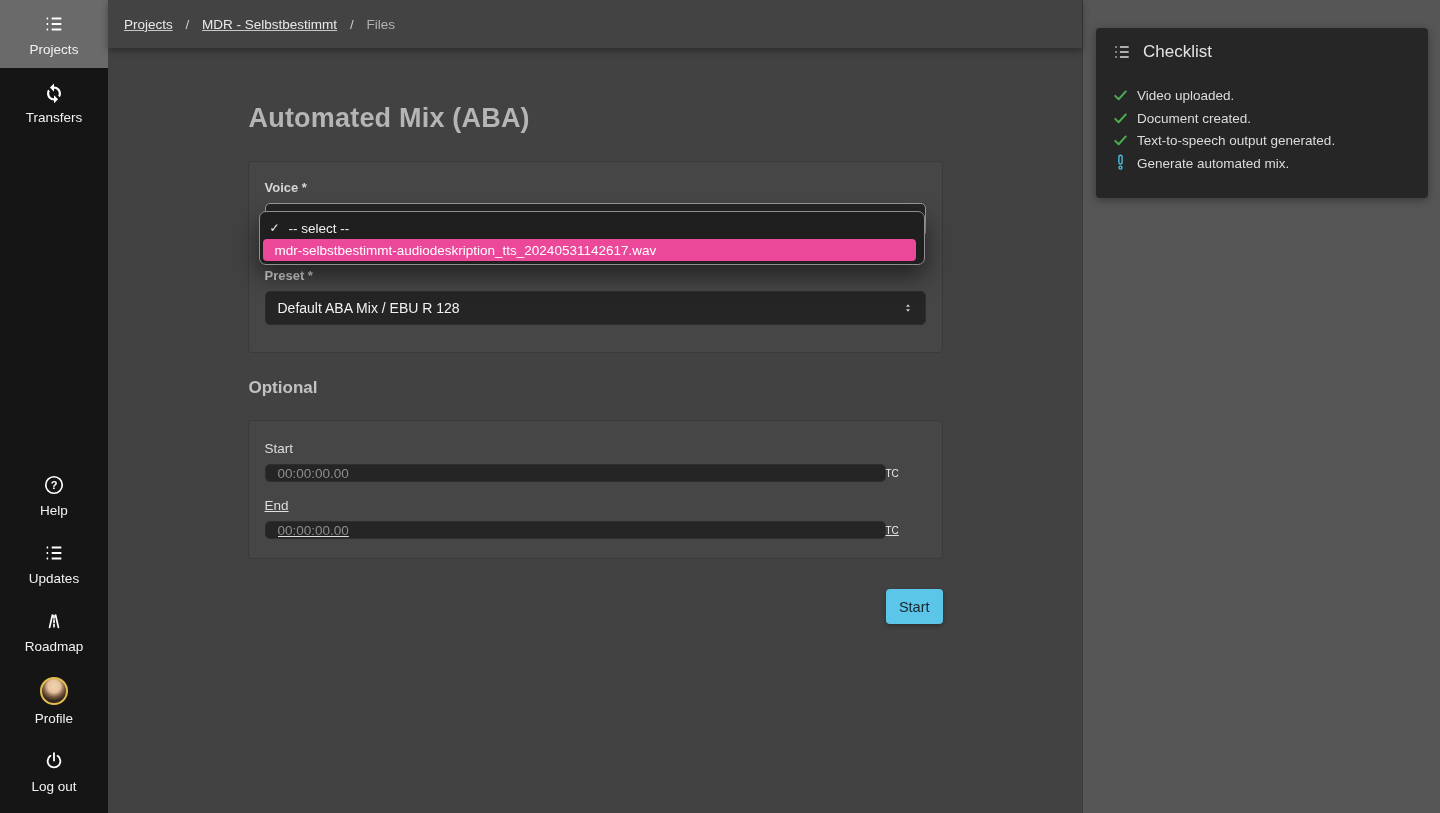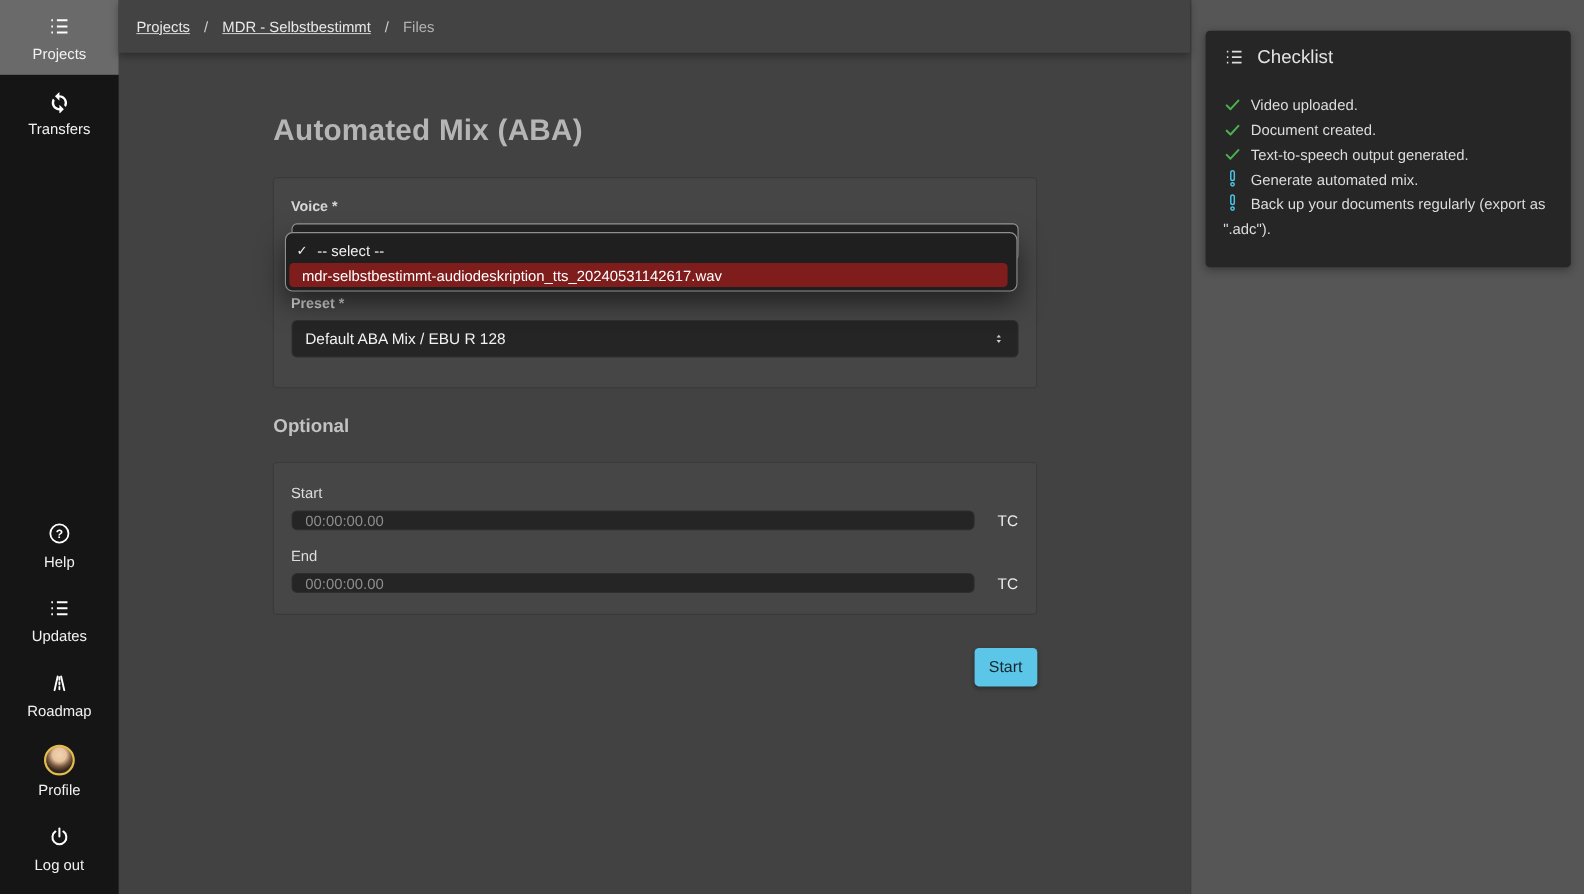--- a/index.html
+++ b/index.html
@@ -42,31 +42,31 @@
   .select .updown { position:absolute; right:10px; top:50%; transform:translateY(-50%); }
 
   
   .voice-group { position:relative; }
   .popup { position:absolute; left:-6px; top:31px; width:666px; height:54px; background:#1f1f1f;
            border:1px solid #8f8f8f; border-radius:7px; z-index:30; padding:5px 8px 5px 3px;
            box-shadow:0 10px 24px rgba(0,0,0,0.55); }
   .popup-row { height:22px; display:flex; align-items:center; font-size:13.5px; color:#f0f0f0;
                border-radius:4px; padding-left:7px; cursor:pointer; white-space:nowrap; }
   .popup-row .chk { width:14px; margin-right:5px; font-size:12px; color:#f0f0f0; }
-  .popup-row.selected { background:#7f1d1d; color:#ffffff; padding-left:12px; }
+  .popup-row.selected { background:#ec4899; color:#ffffff; padding-left:12px; }
 
   .section-title { font-size:17px; font-weight:bold; color:#c2c2c2; margin:25px 0 22px 1px; }
   .opt-card { padding:20px 16px 19px; }
   .opt-group { margin-bottom:16px; }
-  .opt-group:last-child { margin-bottom:0; }
+  .opt-group:last-child { margin-bottom:0;text-decoration:underline; }
   .tc-row { display:flex; align-items:center; }
   .tc-input { flex:1; height:18px; background:#252525; border:1px solid #2e2e2e; border-radius:5px;
               color:#f2f2f2; font-size:13.5px; padding:0 12px; font-family:"Liberation Sans",sans-serif; outline:none; }
   .tc-input::placeholder { color:#8d8d8d; opacity:1; }
-  .tc-suffix { width:40px; text-align:right; font-size:14px; color:#ececec; }
+  .tc-suffix { width:40px; text-align:left; font-size:10px; color:#ececec; }
 
   .actions { display:flex; justify-content:flex-end; margin-top:30px; }
   .btn-start { background:#5bc6e8; color:#16262e; border:none; border-radius:4px; height:35px; padding:0 13px;
                font-size:14.5px; font-family:"Liberation Sans",sans-serif; cursor:pointer; box-shadow:0 2px 4px rgba(0,0,0,.3); }
 
   
   .rightpanel { width:358px; min-width:358px; background:#565656; border-left:1px solid #3a3a3a; position:relative; }
   .checklist-card { position:absolute; top:28px; left:13px; width:332px; background:#262626; border-radius:4px;
                     padding:14px 16px 23px; box-shadow:0 2px 8px rgba(0,0,0,0.35); }
   .checklist-header { display:flex; align-items:center; gap:11px; font-size:17px; color:#e3e3e3; margin-bottom:23px; }
@@ -266,24 +266,16 @@
         </span><span>Text-to-speech output generated.</span>
       </div>
       <div class="cl-item">
         <span class="cl-ic">
           <svg width="9" height="16" viewBox="0 0 10 20">
               <rect x="3" y="1.5" width="4" height="11" rx="2" fill="none" stroke="#49c3e3" stroke-width="1.7"></rect>
               <circle cx="5" cy="17" r="1.9" fill="none" stroke="#49c3e3" stroke-width="1.7"></circle>
             </svg>
         </span><span>Generate automated mix.</span>
       </div>
-      <div class="cl-item">
-        <span class="cl-ic">
-          <svg width="9" height="16" viewBox="0 0 10 20">
-              <rect x="3" y="1.5" width="4" height="11" rx="2" fill="none" stroke="#49c3e3" stroke-width="1.7"></rect>
-              <circle cx="5" cy="17" r="1.9" fill="none" stroke="#49c3e3" stroke-width="1.7"></circle>
-            </svg>
-        </span><span>Back up your documents regularly (export as ".adc").</span>
-      </div>
     </div>
   </aside>
 
 </div>
 
 </body></html>

